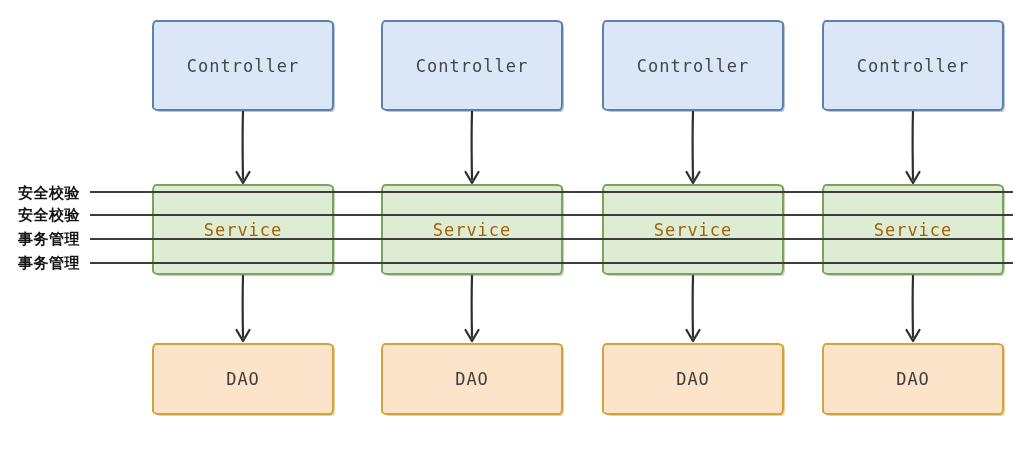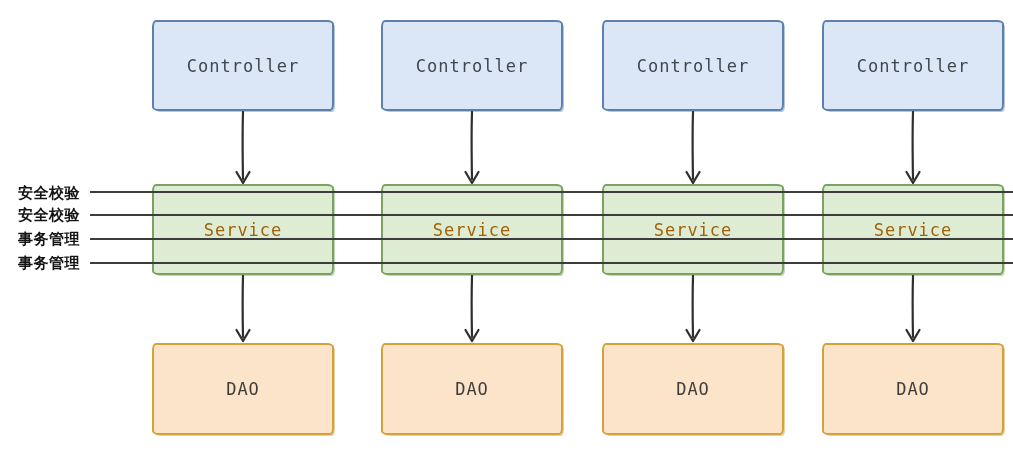--- a/index.html
+++ b/index.html
@@ -36,21 +36,21 @@
   .service {
     top: 184px;
     background: var(--service-fill, #deecd3);
     border: 2px solid var(--service-border, #79a35f);
     box-shadow: 2px 2px 0 -1px rgba(121,163,95,.45);
     z-index: 1;
     color: #a16207;
   }
   .dao {
     top: 343px;
-    height: 92px;
+    height: 72px;
     background: var(--dao-fill, #fbe4ca);
     border: 2px solid var(--dao-border, #d2a33a);
     box-shadow: 2px 2px 0 -1px rgba(210,163,58,.5);
     color: #3f3d3a;
   }
   .col-1 { left: 152px; }
   .col-2 { left: 381px; }
   .col-3 { left: 602px; }
   .col-4 { left: 822px; }
 

